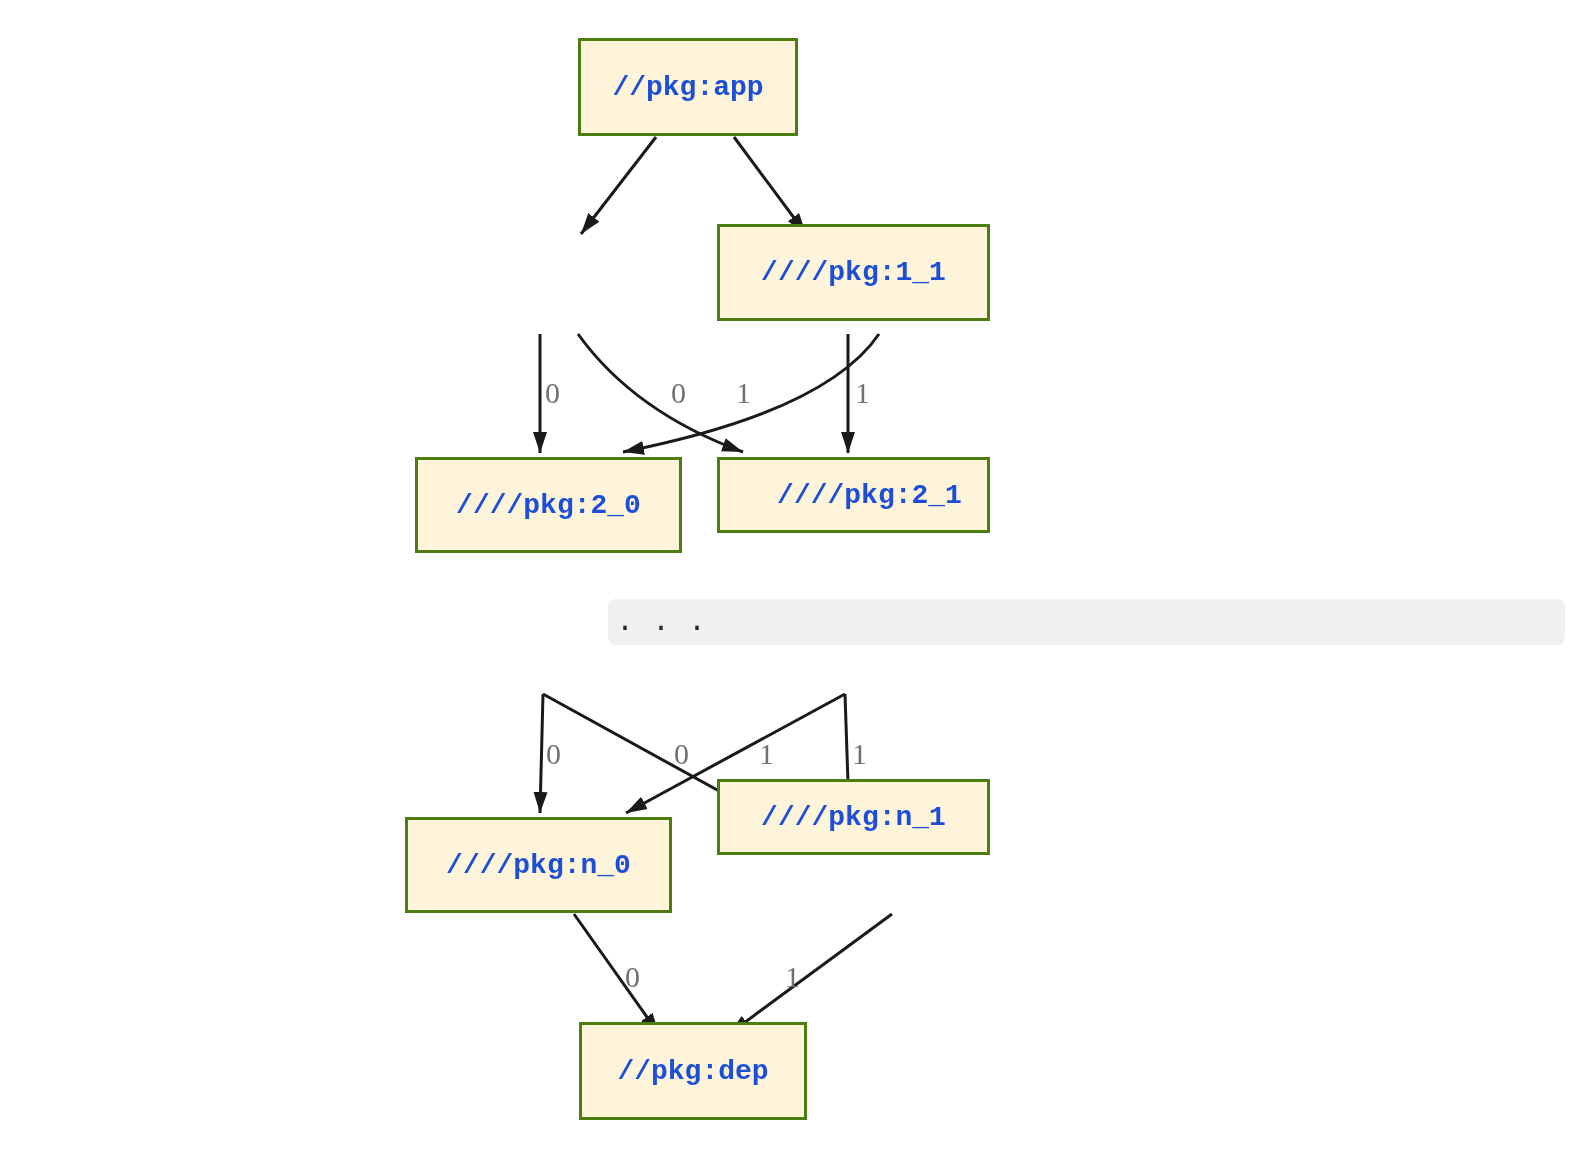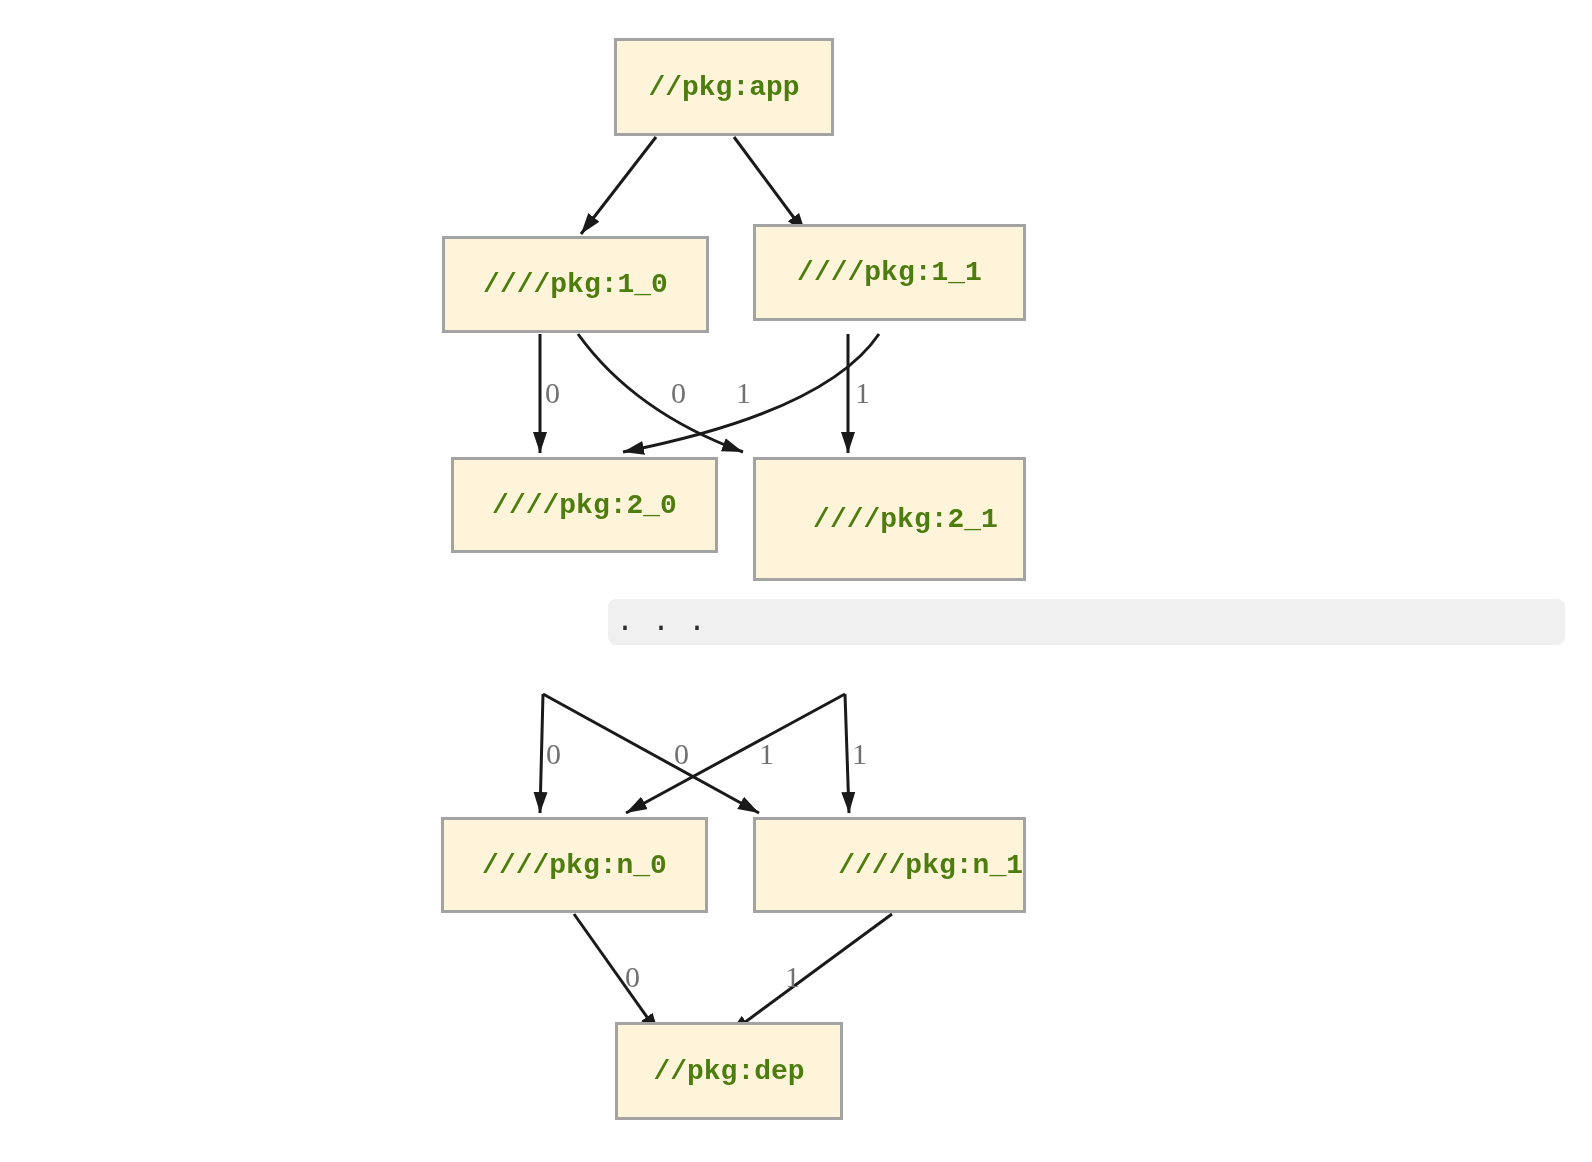--- a/index.html
+++ b/index.html
@@ -23,30 +23,29 @@
   }
   svg.edges text.edge-label {
     font-family: "Liberation Serif", serif;
     font-size: 30px;
     fill: #707070;
   }
   .node {
     position: absolute;
     box-sizing: border-box;
     background: #fdf4d9;
-    border: 3px solid #a3a3a3;
+    border: 3px solid #4d7c0f;
     display: flex;
     align-items: center;
     justify-content: center;
     font-family: "Liberation Mono", monospace;
     font-weight: bold;
     font-size: 28px;
-    color: #4d7c0f;
+    color: #1d4ed8;
     white-space: pre;
-    margin-left: 36px;
   }
   .ellipsis-bar {
     position: absolute;
     left: 608px; top: 599px;
     width: 957px; height: 46px;
     background: #f0f0f0;
     border-radius: 8px;
     box-sizing: border-box;
     padding-left: 8px;
   }
@@ -97,45 +96,42 @@
     <text class="edge-label" x="852" y="764">1</text>
 
     <text class="edge-label" x="625" y="987">0</text>
     <text class="edge-label" x="785" y="987">1</text>
   </svg>
 
   <div class="node" style="left:578px; top:38px; width:220px; height:98px;">
     <span>//pkg:app</span>
   </div>
 
-  <div class="node" style="left:406px; top:236px; width:267px; height:97px;">
-    <span>////pkg:1_0</span>
-  </div>
 
   <div class="node" style="left:717px; top:224px; width:273px; height:97px;">
     <span>////pkg:1_1</span>
   </div>
 
   <div class="node" style="left:415px; top:457px; width:267px; height:96px;">
     <span>////pkg:2_0</span>
   </div>
 
-  <div class="node" style="left:717px; top:457px; width:273px; height:124px;padding-left:32px;">
+  <div class="node" style="left:717px; top:457px; width:273px; height:76px;padding-left:32px;">
     <span>////pkg:2_1</span>
   </div>
 
   <div class="ellipsis-bar">
     <span>. . .</span>
   </div>
 
   <div class="node" style="left:405px; top:817px; width:267px; height:96px;">
     <span>////pkg:n_0</span>
   </div>
 
-  <div class="node" style="left:717px; top:817px; width:273px; height:96px;justify-content:flex-end;">
+  <div class="node" style="left:717px; top:779px; width:273px; height:76px;">
     <span>////pkg:n_1</span>
   </div>
 
   <div class="node" style="left:579px; top:1022px; width:228px; height:98px;">
     <span>//pkg:dep</span>
   </div>
 
 </div>
 
 </body></html>

